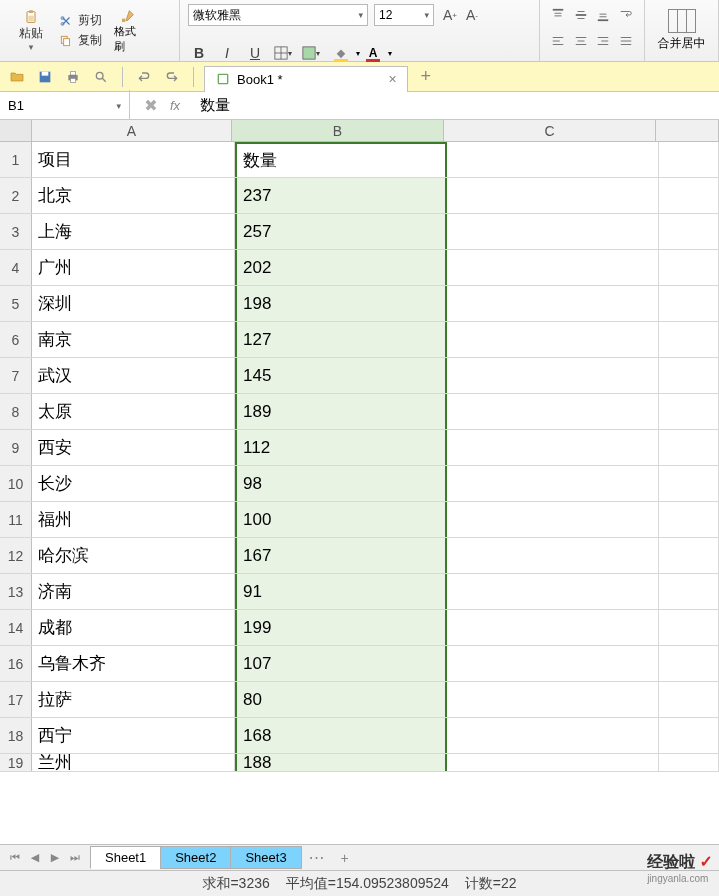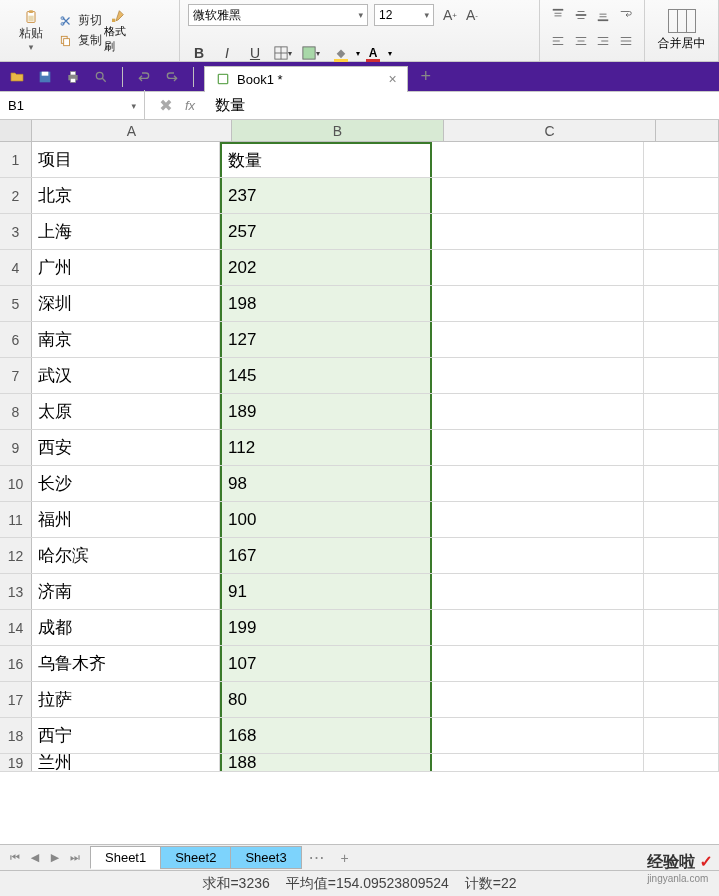--- a/index.html
+++ b/index.html
@@ -36,48 +36,48 @@
 .align-group { width: 105px; display: flex; flex-direction: column; gap: 4px; padding-top: 4px; }
 .align-row { display: flex; gap: 2px; }
 .align-btn { width: 22px; height: 22px; display: flex; align-items: center; justify-content: center; border: 1px solid transparent; }
 
 .merge-group { flex: 1; display: flex; flex-direction: column; align-items: center; justify-content: center; font-size: 12px; }
 .merge-icon { width: 28px; height: 24px; border: 1px solid #888; display: flex; }
 .merge-icon div { flex: 1; border-right: 1px solid #888; }
 .merge-icon div:last-child { border: none; }
 
 
-.qa-bar { height: 30px; background: #4c1d95; border-bottom: 1px solid #c8c8c8; display: flex; align-items: center; padding: 0 6px; gap: 6px; }
+.qa-bar { height: 30px; background: #fef9c3; border-bottom: 1px solid #c8c8c8; display: flex; align-items: center; padding: 0 6px; gap: 6px; }
 .qa-btn { width: 22px; height: 22px; display: flex; align-items: center; justify-content: center; color: #555; }
 .qa-sep { width: 1px; height: 20px; background: #c0c0c0; margin: 0 4px; }
 .tab { display: flex; align-items: center; gap: 6px; background: #fff; border: 1px solid #c0c0c0; border-bottom: none; padding: 3px 10px; font-size: 13px; height: 26px; margin-top: 4px; }
 .tab-close { color: #888; font-size: 14px; margin-left: 100px; }
 .tab-add { width: 24px; height: 24px; display: flex; align-items: center; justify-content: center; color: #888; font-size: 18px; }
 
 
 .formula-bar { height: 28px; border-bottom: 1px solid #c8c8c8; display: flex; align-items: center; background: #fff; }
-.name-box { width: 145px; border-right: 1px solid #c8c8c8; height: 100%; display: flex; align-items: center; padding: 16px 8px; font-size: 13px; justify-content: space-between; }
+.name-box { width: 130px; border-right: 1px solid #c8c8c8; height: 100%; display: flex; align-items: center; padding: 16px 8px; font-size: 13px; justify-content: space-between; }
 .fx-area { display: flex; align-items: center; gap: 8px; padding: 0 10px; }
 .fx-btn { color: #888; font-size: 13px; font-style: italic; }
 .formula-input { flex: 1; padding: 0 10px; font-size: 15px; }
 
 
 .grid { position: relative; }
 .col-headers { display: flex; height: 22px; background: #f0f0f0; border-bottom: 1px solid #c0c0c0; }
 .corner { width: 32px; border-right: 1px solid #c0c0c0; background: #e8e8e8; }
 .col-h { border-right: 1px solid #c0c0c0; display: flex; align-items: center; justify-content: center; font-size: 14px; color: #555; }
 .col-A { width: 200px; }
 .col-B { width: 212px; background: #d8ead4; }
 .col-C { width: 212px; }
 .col-D { flex: 1; }
 
 .row { display: flex; height: 36px; border-bottom: 1px solid #d8d8d8; }
 .row-h { width: 32px; border-right: 1px solid #c0c0c0; background: #f0f0f0; display: flex; align-items: center; justify-content: center; font-size: 14px; color: #555; }
 .cell { border-right: 1px solid #d8d8d8; padding: 0 6px; display: flex; align-items: center; font-size: 17px; }
-.cell.colA { width: 188px; }
+.cell.colA { width: 203px; }
 .cell.colB { width: 212px; }
 .cell.colC { width: 212px; }
 .cell.colD { flex: 1; }
 .selected-col { background: #e8f3e4; }
 .sel-border-l { border-left: 2px solid #3a7a2a; }
 .sel-border-r { border-right: 2px solid #3a7a2a; }
 .first-sel { border-top: 2px solid #3a7a2a; background: #fff; }
 .row-last { height: 18px; overflow: hidden; }
 
 
@@ -129,21 +129,21 @@
         <div class="clip-row">
           <span class="small-icon">
             <svg width="14" height="14" viewBox="0 0 24 24">
                 <rect x="4" y="4" width="10" height="12" fill="none" stroke="#c88b3a" stroke-width="1.5"></rect>
                 <rect x="8" y="8" width="10" height="12" fill="#fff" stroke="#c88b3a" stroke-width="1.5"></rect>
               </svg>
           </span>
           <span>复制</span>
         </div>
       </div>
-      <div class="format-painter" style="justify-content:center;margin-left:2px;">
+      <div class="format-painter" style="justify-content:center;margin-left:12px;">
         <span class="small-icon">
           <svg width="22" height="22" viewBox="0 0 24 24">
               <path d="M14 4l6 6-8 8-3 1 1-3z" fill="#e8b868" stroke="#a87830"></path>
               <rect x="3" y="16" width="5" height="5" fill="#d8a850"></rect>
             </svg>
         </span>
         <span>格式刷</span>
       </div>
     </div>
   </div>

